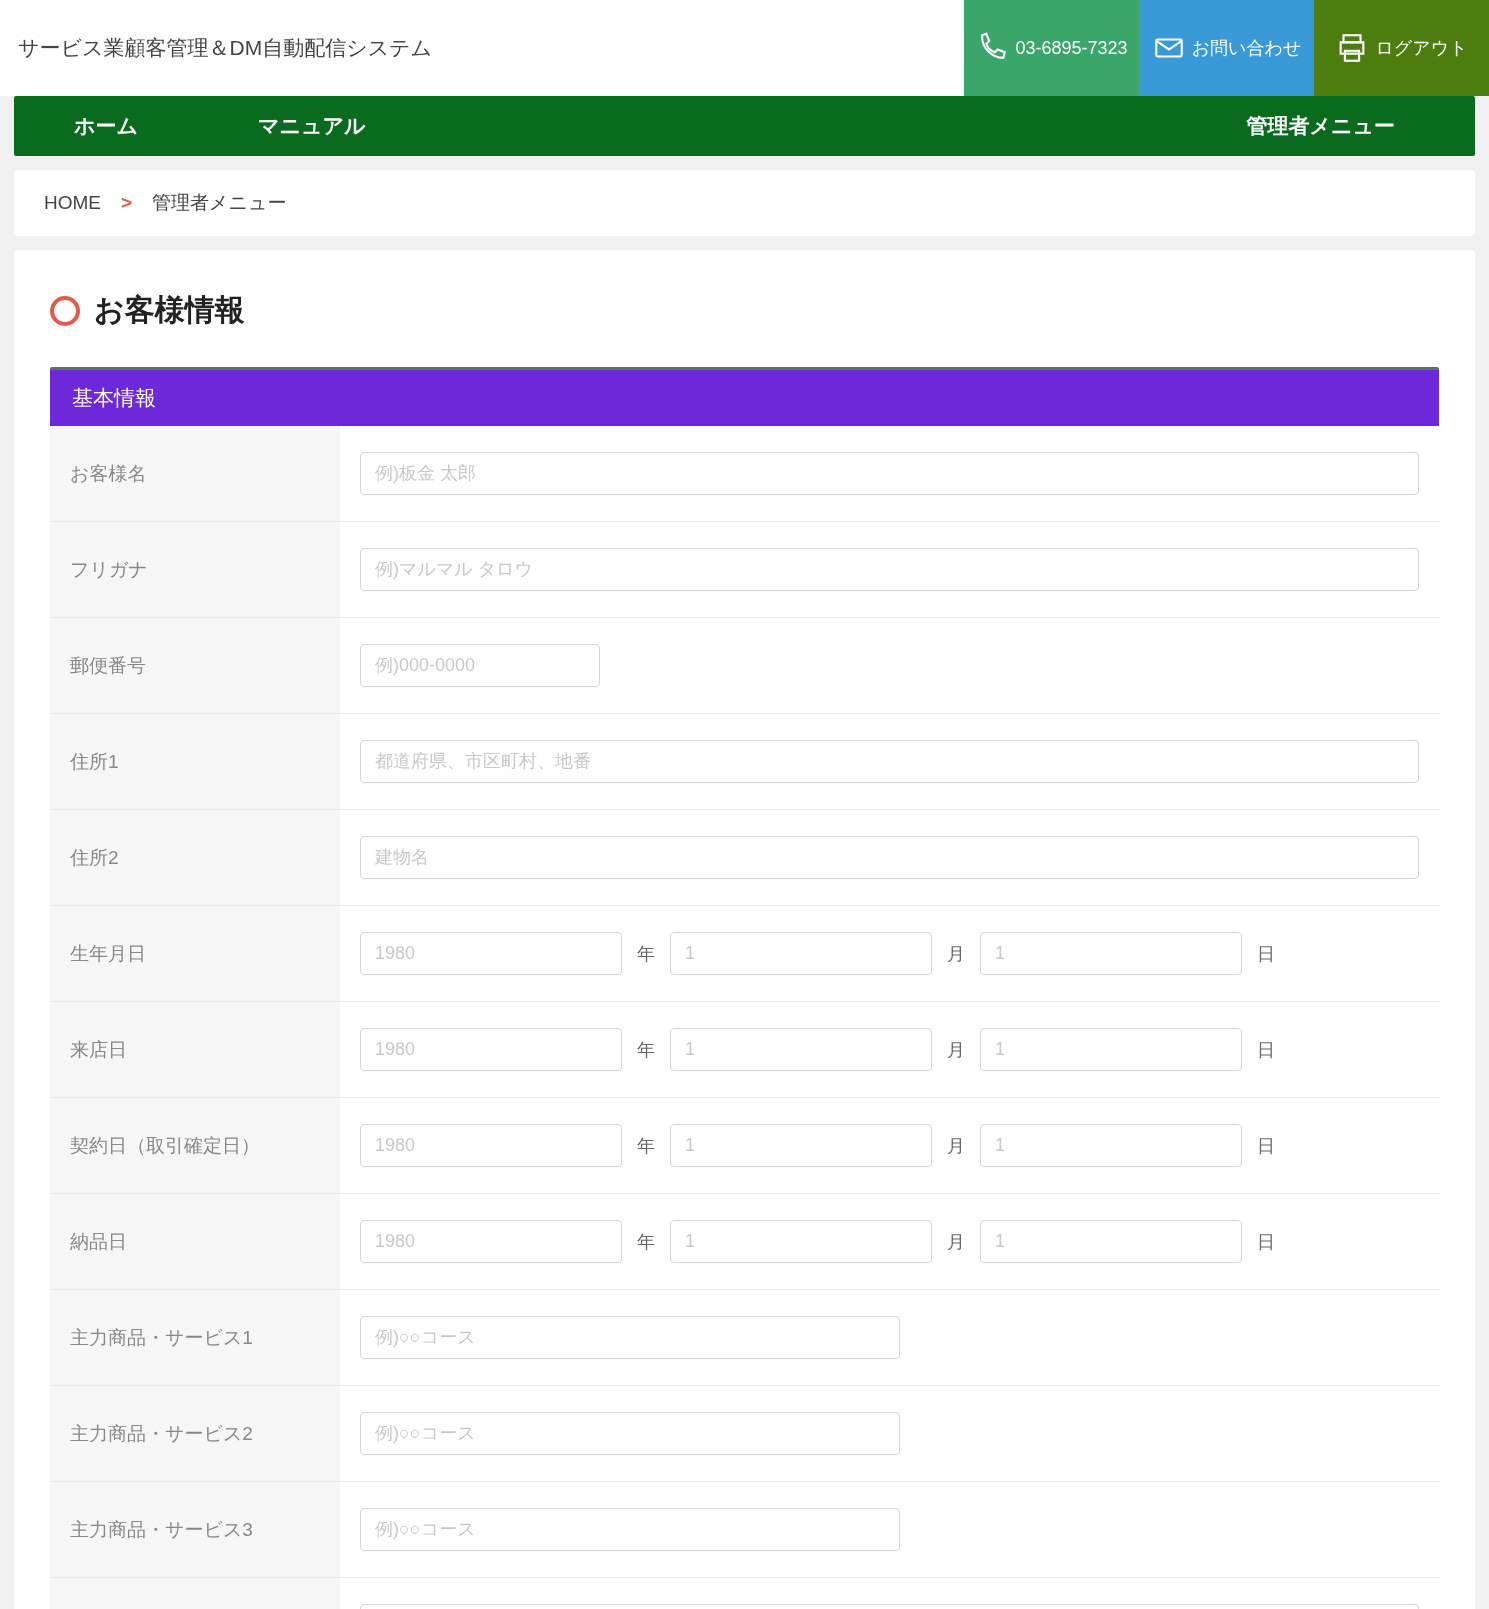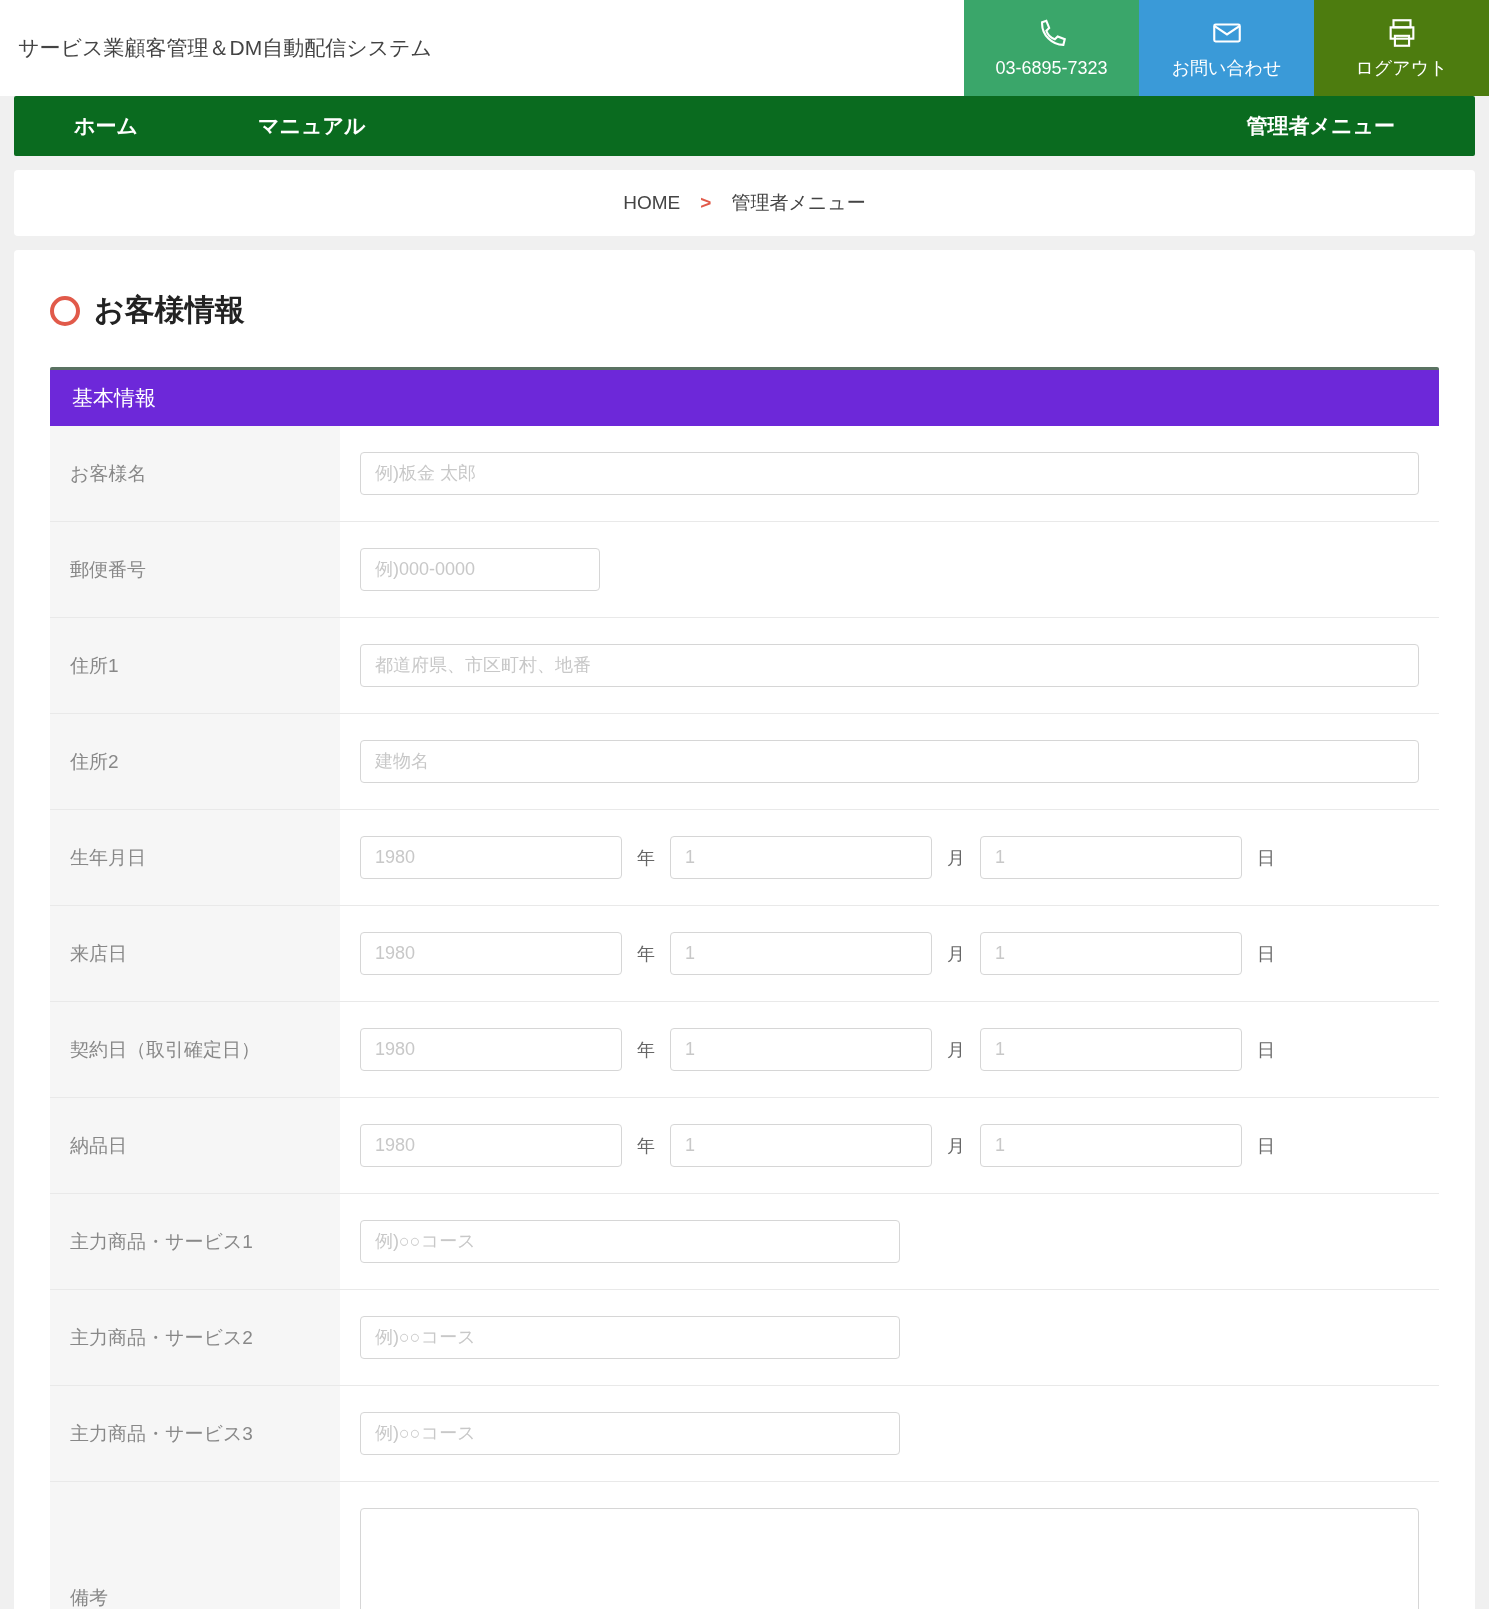--- a/index.html
+++ b/index.html
@@ -24,21 +24,20 @@
     padding-left: 18px;
     font-size: 21px;
     color: #444;
   }
   .topbar-actions {
     display: flex;
   }
   .topbar-btn {
     width: 175px;
     display: flex;
-    flex-direction: column;
     align-items: center;
     justify-content: center;
     color: #fff;
     font-size: 18px;
     gap: 6px;
   }
   .topbar-btn.tel { background: #3aa66a; }
   .topbar-btn.contact { background: #3a9ad8; }
   .topbar-btn.logout { background: #4d7c0f; }
   .topbar-btn .icon { height: 34px; display:flex; align-items:center; justify-content:center; }
@@ -67,21 +66,20 @@
   .breadcrumb-wrap {
     background: #fff;
     margin: 14px;
     border-radius: 4px;
     padding: 20px 30px;
     font-size: 19px;
     color: #444;
     display: flex;
     align-items: center;
     gap: 20px;
-    justify-content: center;
   }
   .breadcrumb-sep { color: #e15a4a; font-weight: bold; }
 
   
   .main-card {
     background: #fff;
     margin: 14px;
     border-radius: 4px;
     padding: 40px 36px 30px 36px;
   }
@@ -249,20 +247,26 @@
 
   <div class="form-table">
 
     <div class="form-row">
       <div class="form-label">お客様名</div>
       <div class="form-field">
         <input type="text" placeholder="例)板金 太郎" style="">
       </div>
     </div>
 
+    <div class="form-row">
+      <div class="form-label">フリガナ</div>
+      <div class="form-field">
+        <input type="text" placeholder="例)マルマル タロウ" style="">
+      </div>
+    </div>
 
     <div class="form-row">
       <div class="form-label">郵便番号</div>
       <div class="form-field short">
         <input type="text" placeholder="例)000-0000" style="">
       </div>
     </div>
 
     <div class="form-row">
       <div class="form-label">住所1</div>

